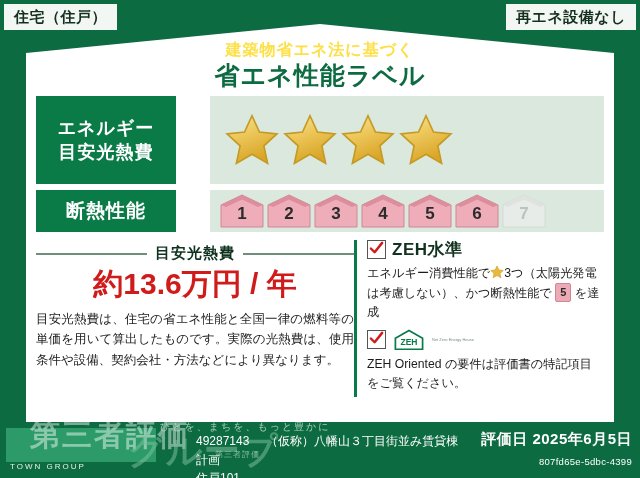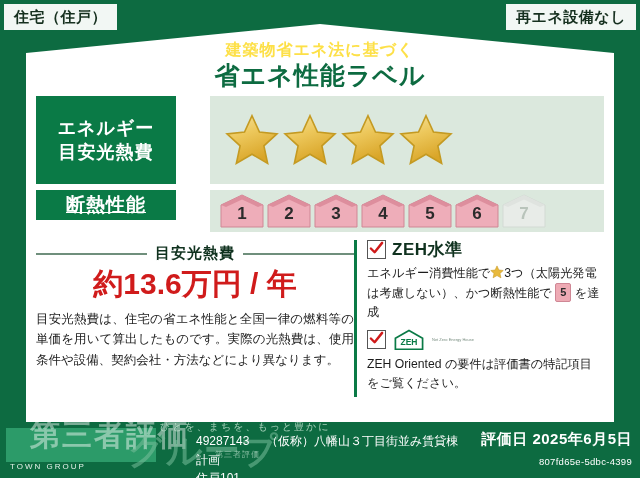--- a/index.html
+++ b/index.html
@@ -59,21 +59,21 @@
     text-align:center;font-weight:bold;font-size:18px;
     line-height:1.35;letter-spacing:1px;
   }
   .perf-value{
     flex:1;background:#dbe8dd;
     display:flex;align-items:center;
     padding-left:14px;
   }
   .row-energy .perf-label{height:88px;}
   .row-energy .perf-value{height:88px;}
-  .row-insul .perf-label{height:30px;font-size:19px;text-decoration:underline;}
+  .row-insul .perf-label{height:42px;font-size:19px;}
   .row-insul .perf-value{height:42px;padding-left:10px;background:#dbe8dd;}
 
   
   .stars{display:flex;gap:2px;align-items:center;}
   .star{width:56px;height:56px;display:block;}
 
   
   .houses{display:flex;gap:3px;align-items:center;}
   .house{
     position:relative;width:44px;height:34px;

